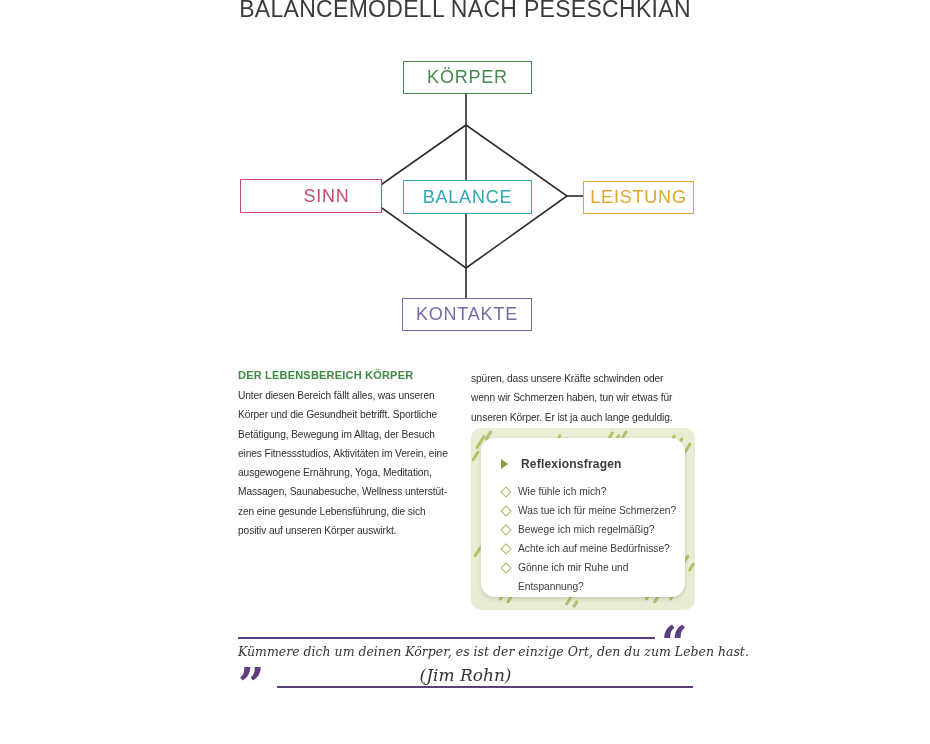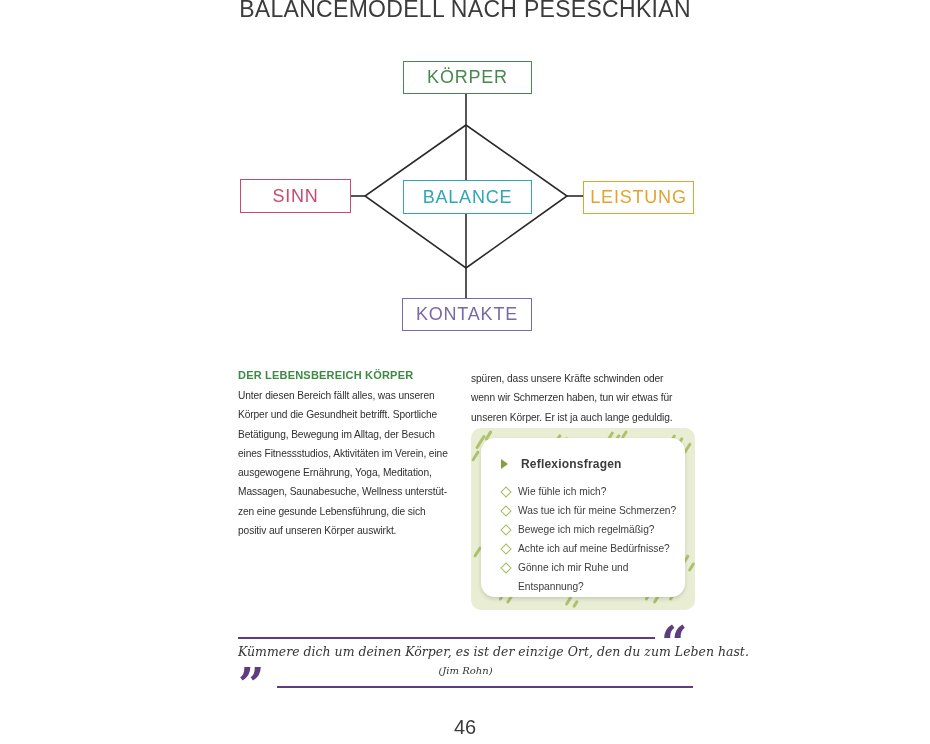--- a/index.html
+++ b/index.html
@@ -9,21 +9,21 @@
   
   .title{position:absolute;top:-4px;left:0;right:0;margin:0;text-align:center;
          font-size:23px;font-weight:500;letter-spacing:0.3px;color:#3b3b3b;}
 
   
   .diagram-lines{position:absolute;left:0;top:0;z-index:1;pointer-events:none;}
   .diagram-lines line,.diagram-lines polygon{stroke:var(--diagram-line);stroke-width:1.6;fill:none;}
   .node{position:absolute;z-index:2;background:#fff;border:1.6px solid;display:flex;
         align-items:center;justify-content:center;font-size:18px;letter-spacing:0.8px;font-weight:400;}
   .node-koerper{left:403px;top:61px;width:127px;height:31px;}
-  .node-sinn{left:240px;top:179px;width:109px;height:32px;}
+  .node-sinn{left:240px;top:179px;width:109px;height:32px;padding-left:31px;}
   .node-balance{left:403px;top:180px;width:127px;height:32px;}
   .node-leistung{left:583px;top:181px;width:109px;height:31px;}
   .node-kontakte{left:402px;top:298px;width:128px;height:31px;}
 
   
   .col{position:absolute;top:369px;width:224px;}
   .col-left{left:238px;}
   .col-right{left:471px;}
   .section-heading{margin:0 0 5px 0;font-size:11px;font-weight:bold;letter-spacing:0.2px;color:var(--heading-green);}
   .body-p{margin:0 0 19px 0;font-size:10.2px;line-height:19.3px;letter-spacing:-0.1px;
@@ -51,21 +51,21 @@
   .rule{position:absolute;height:2px;background:var(--quote-purple);}
   .rule-top{left:238px;top:637px;width:417px;}
   .rule-bottom{left:277px;top:686px;width:416px;}
   .qmark{position:absolute;font-family:"DejaVu Serif",serif;font-weight:bold;
          font-size:46px;line-height:1;color:var(--quote-purple);}
   .qmark-open{left:661px;top:620px;}
   .qmark-close{left:238px;top:662px;}
   .quote-text{position:absolute;left:238px;top:644px;width:455px;margin:0;text-align:center;
               font-family:"DejaVu Serif",serif;font-style:italic;font-size:12.5px;white-space:nowrap;color:#343434;}
   .quote-attr{position:absolute;left:238px;top:665px;width:455px;margin:0;text-align:center;
-              font-family:"DejaVu Serif",serif;font-style:italic;font-size:10px;color:#343434;}
+              font-family:"DejaVu Serif",serif;font-style:italic;font-size:17px;color:#343434;}
 
   
   .page-number{position:absolute;left:0;right:0;top:716px;text-align:center;font-size:20px;color:#3b3b3b;}
 </style>
 </head>
 <body>
 
 <div class="page">
 
   <h1 class="title">BALANCEMODELL NACH PESESCHKIAN</h1>
@@ -157,15 +157,14 @@
     </div>
   </div>
 
   <div class="rule rule-top"></div>
   <span class="qmark qmark-open">“</span>
   <p class="quote-text">Kümmere dich um deinen Körper, es ist der einzige Ort, den du zum Leben hast.</p>
   <p class="quote-attr">(Jim Rohn)</p>
   <span class="qmark qmark-close">”</span>
   <div class="rule rule-bottom"></div>
 
-  <div class="page-number">46</div>
 
 </div>
 
 </body></html>

